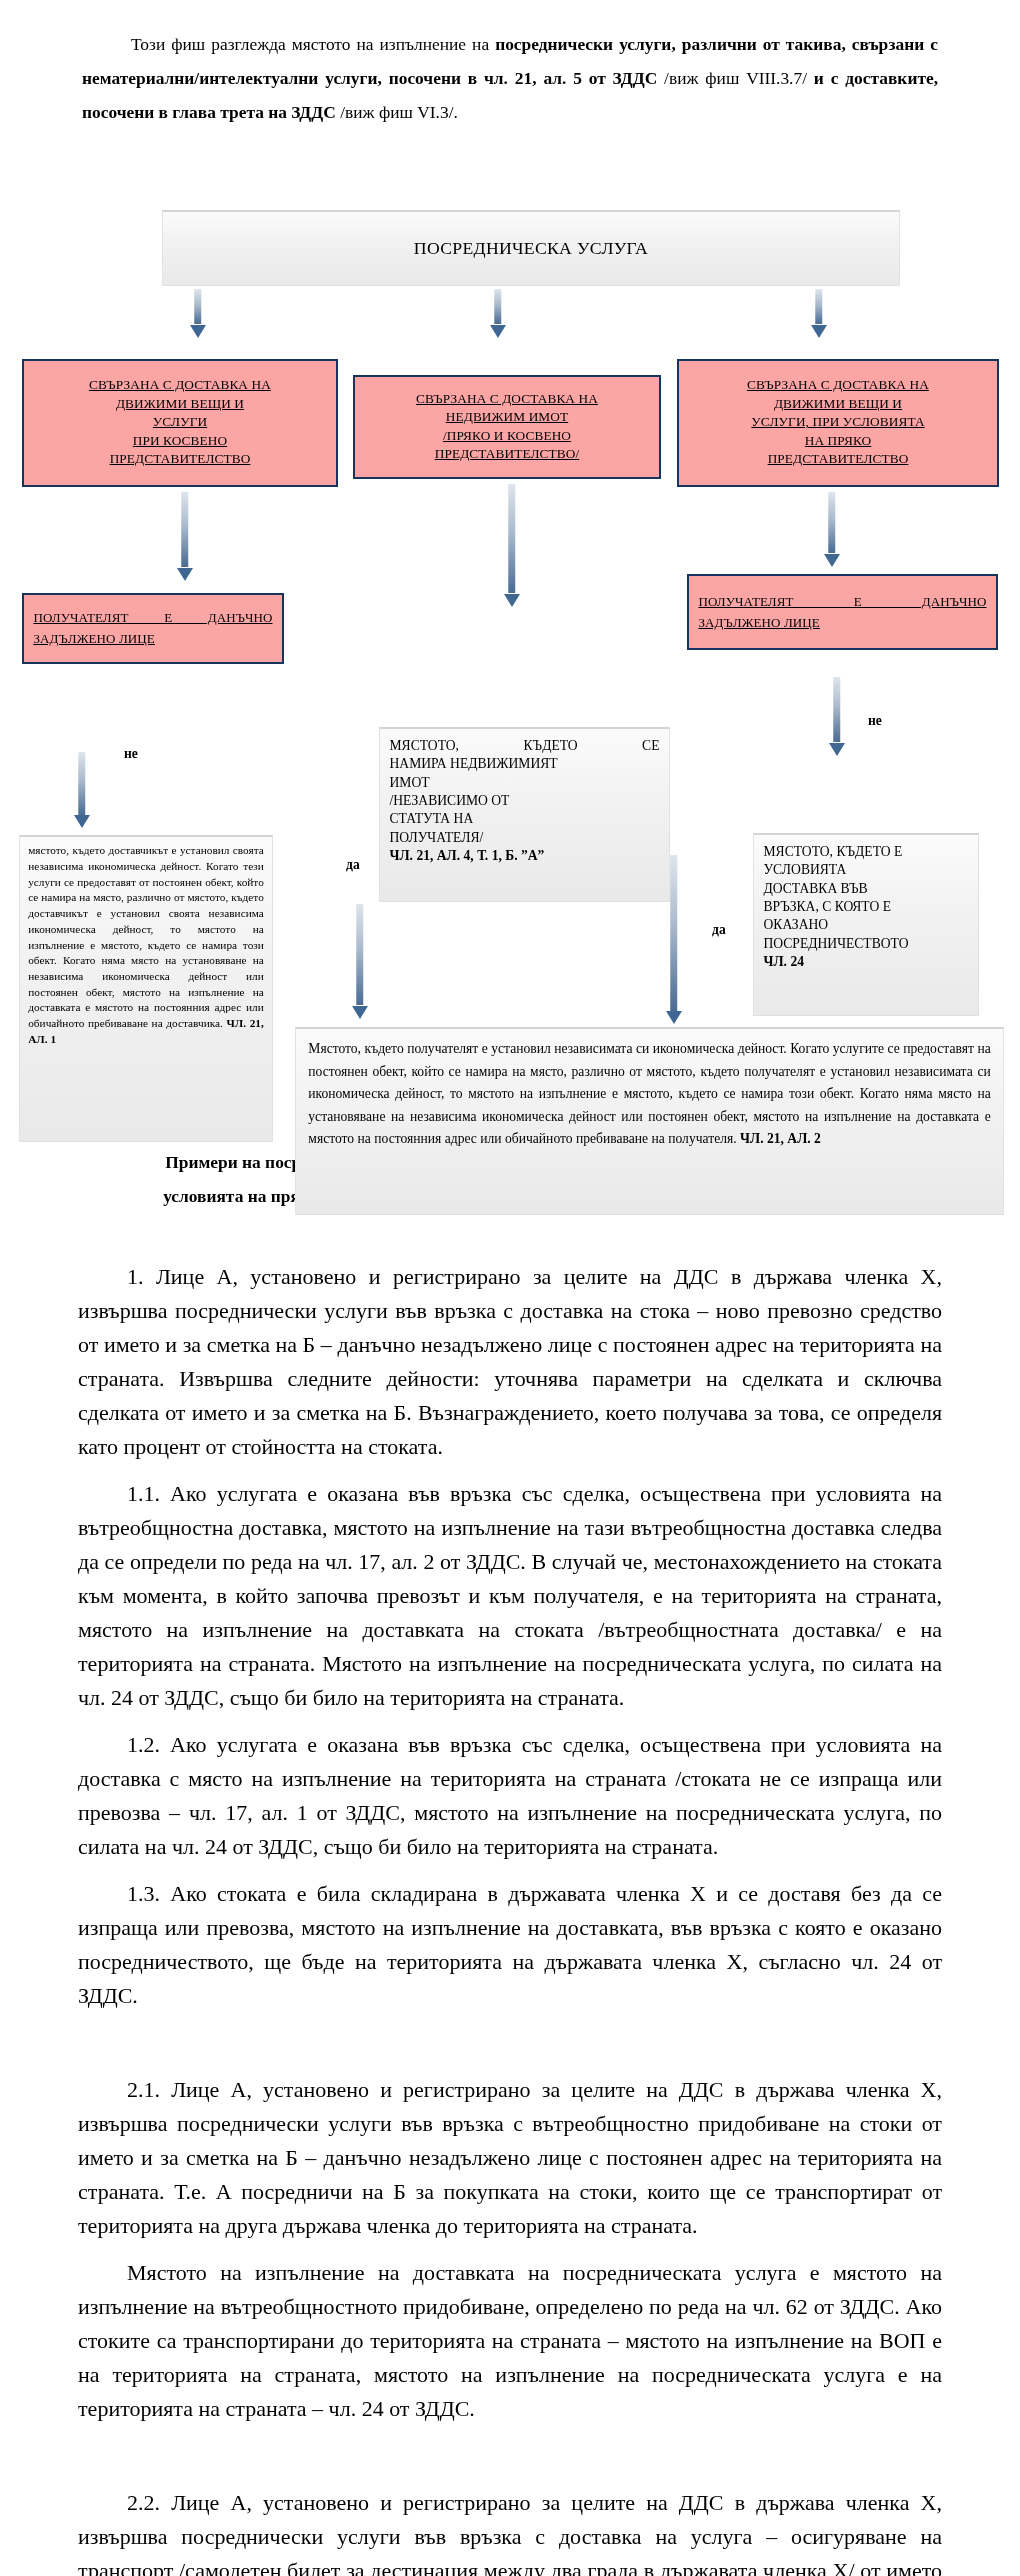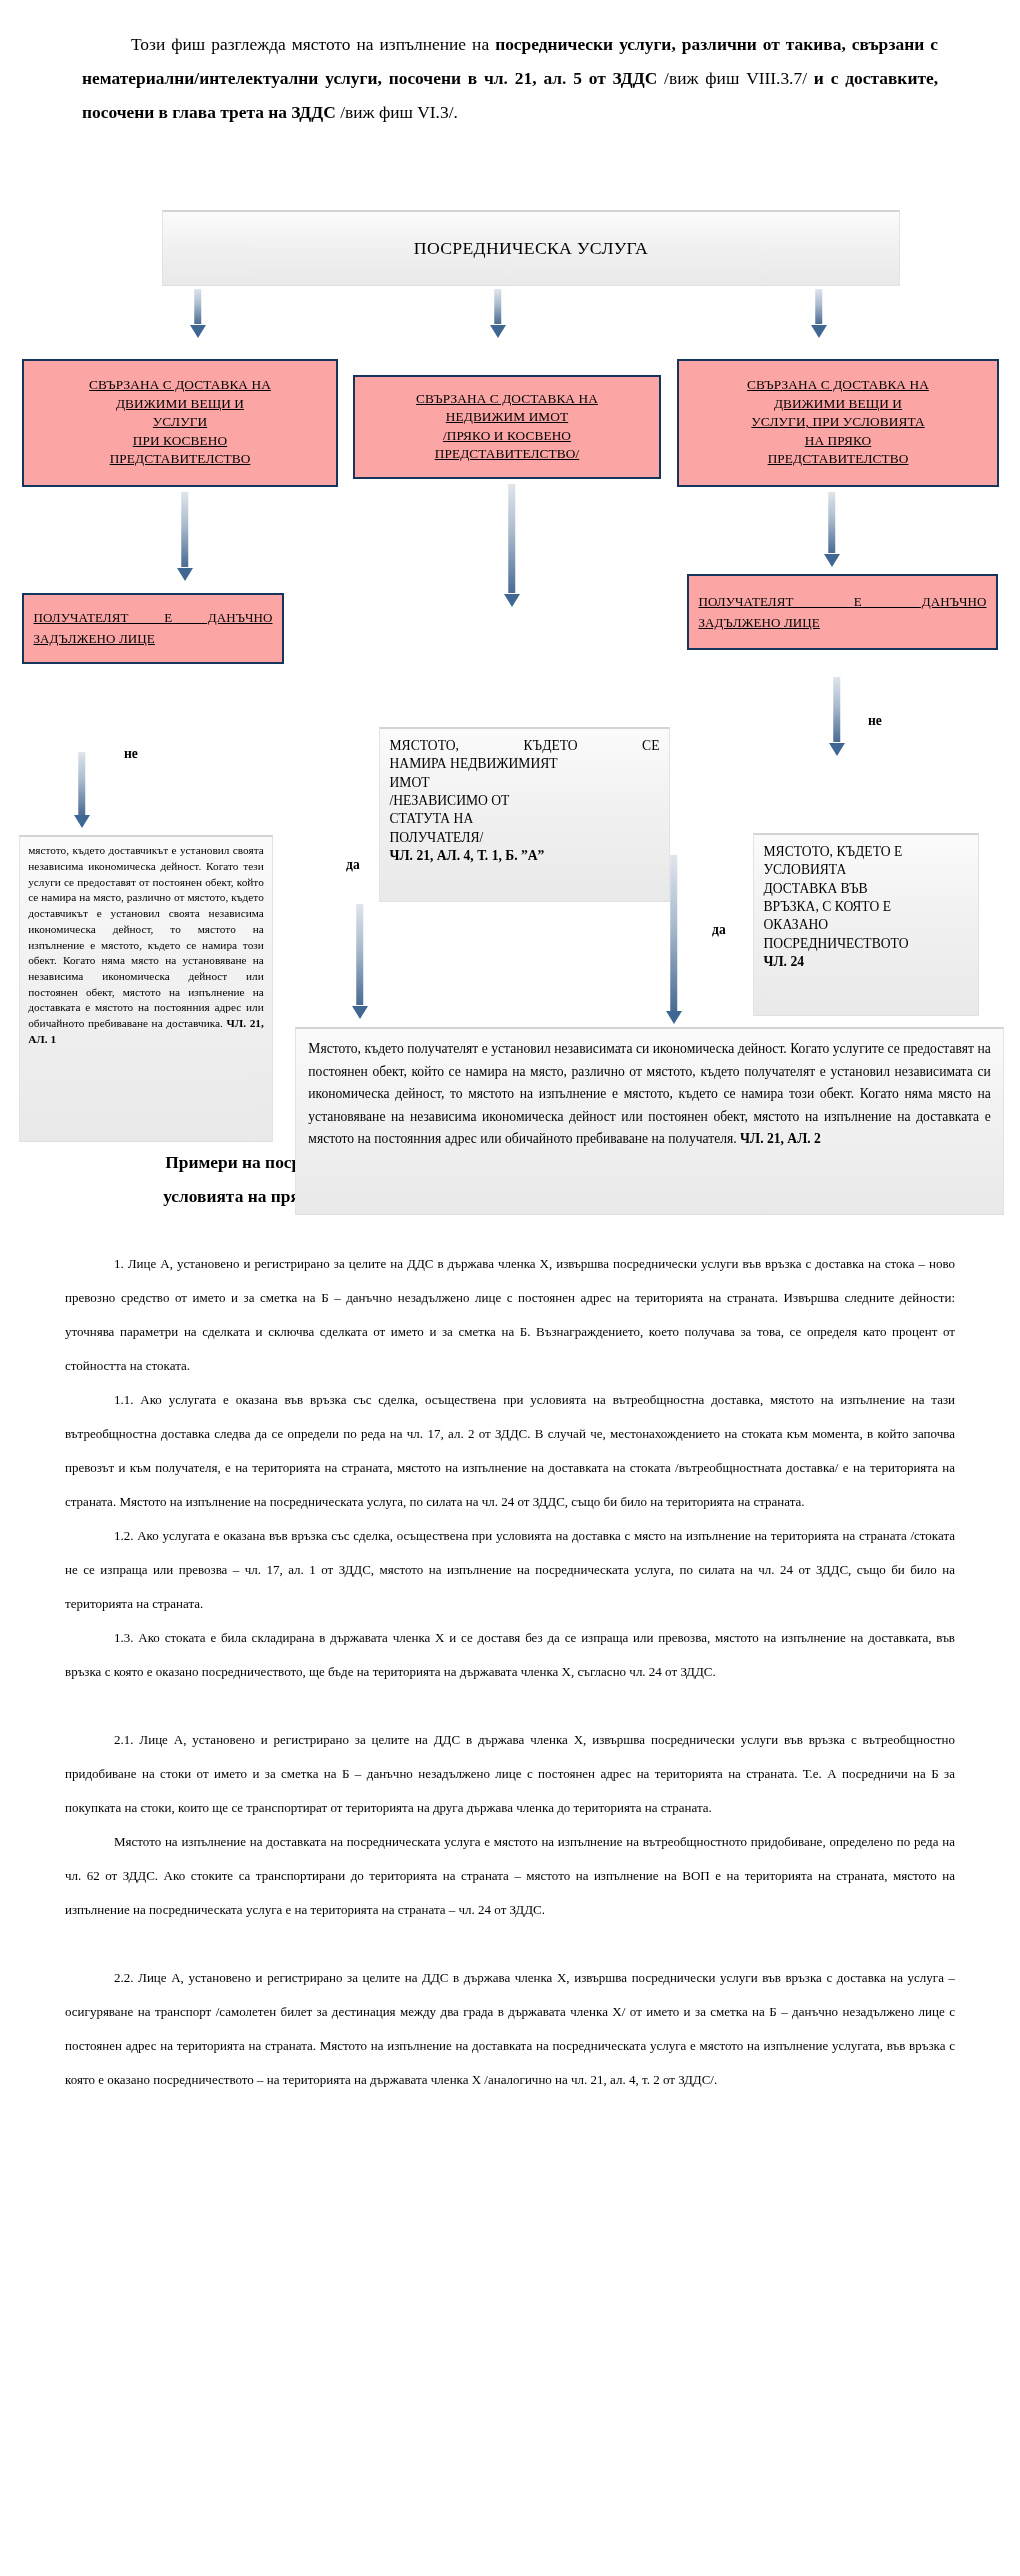--- a/index.html
+++ b/index.html
@@ -140,22 +140,22 @@
     padding: 0 65px 20.5px 65px;
   }
   .ex-title {
     margin: 0;
     font-size: 17.4px;
     line-height: 34px;
     font-weight: bold;
     text-align: center;
   }
   .examples p.body {
-    margin: 0;
-    font-size: 13px;
+    margin: 13px;
+    font-size: 22px;
     line-height: 34px;
     text-align: justify;
     text-indent: 49px;
   }
   .spacer-md { height: 34px; }
 </style>
 </head>
 <body>
 
 <div class="page">

